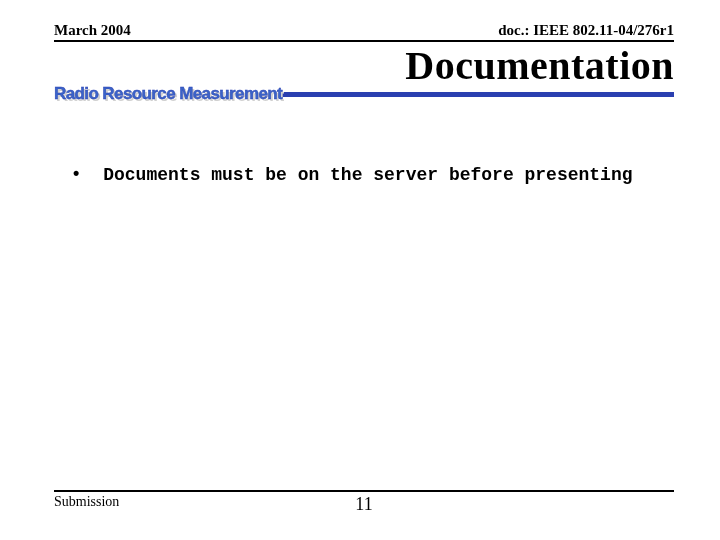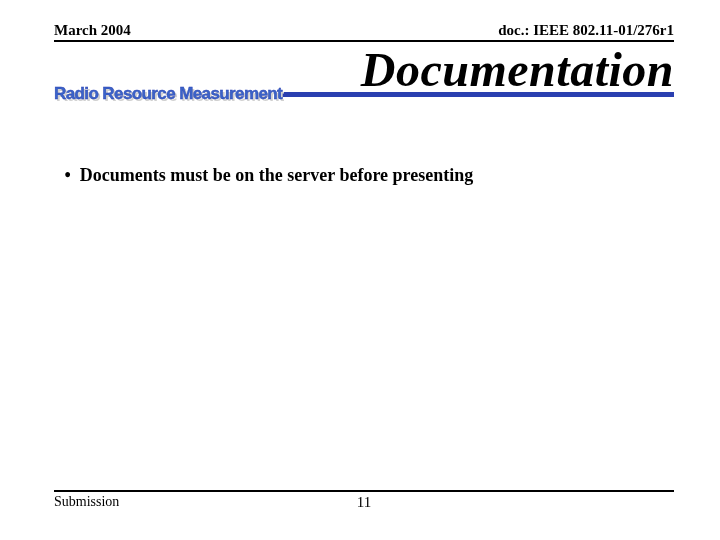--- a/index.html
+++ b/index.html
@@ -3,42 +3,42 @@
 <meta charset="utf-8">
 <style>
   * { margin: 0; padding: 0; box-sizing: border-box; }
   html, body { width: 720px; height: 540px; background: #fff; font-family: "Times New Roman", Times, serif; }
   .slide { position: relative; width: 720px; height: 540px; }
 
   .hdr { position: absolute; top: 22px; left: 54px; right: 46px; }
   .hdr-row { display: flex; justify-content: space-between; align-items: baseline; font-weight: bold; font-size: 15px; }
   .hdr-rule { border-top: 2px solid #000; margin-top: 1px; }
 
-  .title { position: absolute; top: 42px; right: 46px; font-family: "Times New Roman", serif; font-style: italic; font-weight: bold; font-size: 48px; letter-spacing: 0.5px; }
+  .title { position: absolute; top: 42px; right: 46px; font-family: "Times New Roman", serif; font-weight: bold; font-size: 40px; letter-spacing: 0.5px; }
   .title-rule { position: absolute; top: 92px; left: 280px; right: 46px; height: 5px; background: #2a3fb0; }
 
   .rrm { position: absolute; top: 75px; left: 54px; }
   .rrm svg { display: block; }
 
-  .body { position: absolute; top: 165px; left: 60px; right: 40px; font-family: Liberation Serif, serif; font-weight: bold; font-size: 18px; line-height: 1.2; color: #000; }
+  .body { position: absolute; top: 165px; left: 60px; right: 40px; font-family: Liberation Mono, monospace; font-weight: bold; font-size: 18px; line-height: 1.2; color: #000; }
   .bullet { margin-bottom: 34px; }
 
   .ftr { position: absolute; bottom: 30px; left: 54px; right: 46px; }
   .ftr-rule { border-top: 2px solid #000; margin-bottom: 2px; }
   .ftr-row { display: flex; justify-content: space-between; font-size: 14px; }
-  .ftr-center { position: absolute; left: 0; right: 0; text-align: center; font-size: 15px; }
+  .ftr-center { position: absolute; left: 0; right: 0; text-align: center; font-size: 18px; }
 </style>
 </head>
 <body>
 <div class="slide">
 
   <div class="hdr">
     <div class="hdr-row">
       <span>March 2004</span>
-      <span>doc.: IEEE 802.11-01/276r1</span>
+      <span>doc.: IEEE 802.11-04/276r1</span>
     </div>
     <div class="hdr-rule"></div>
   </div>
 
   <div class="title">Documentation</div>
   <div class="title-rule"></div>
 
   <div class="rrm">
     <svg width="230" height="38" viewBox="0 0 230 38">
       <text x="2" y="26" font-family="Arial Black, Arial, sans-serif" font-size="17" font-weight="900" fill="#d0d0d0" stroke="none" letter-spacing="-0.6">Radio Resource Measurement</text>

